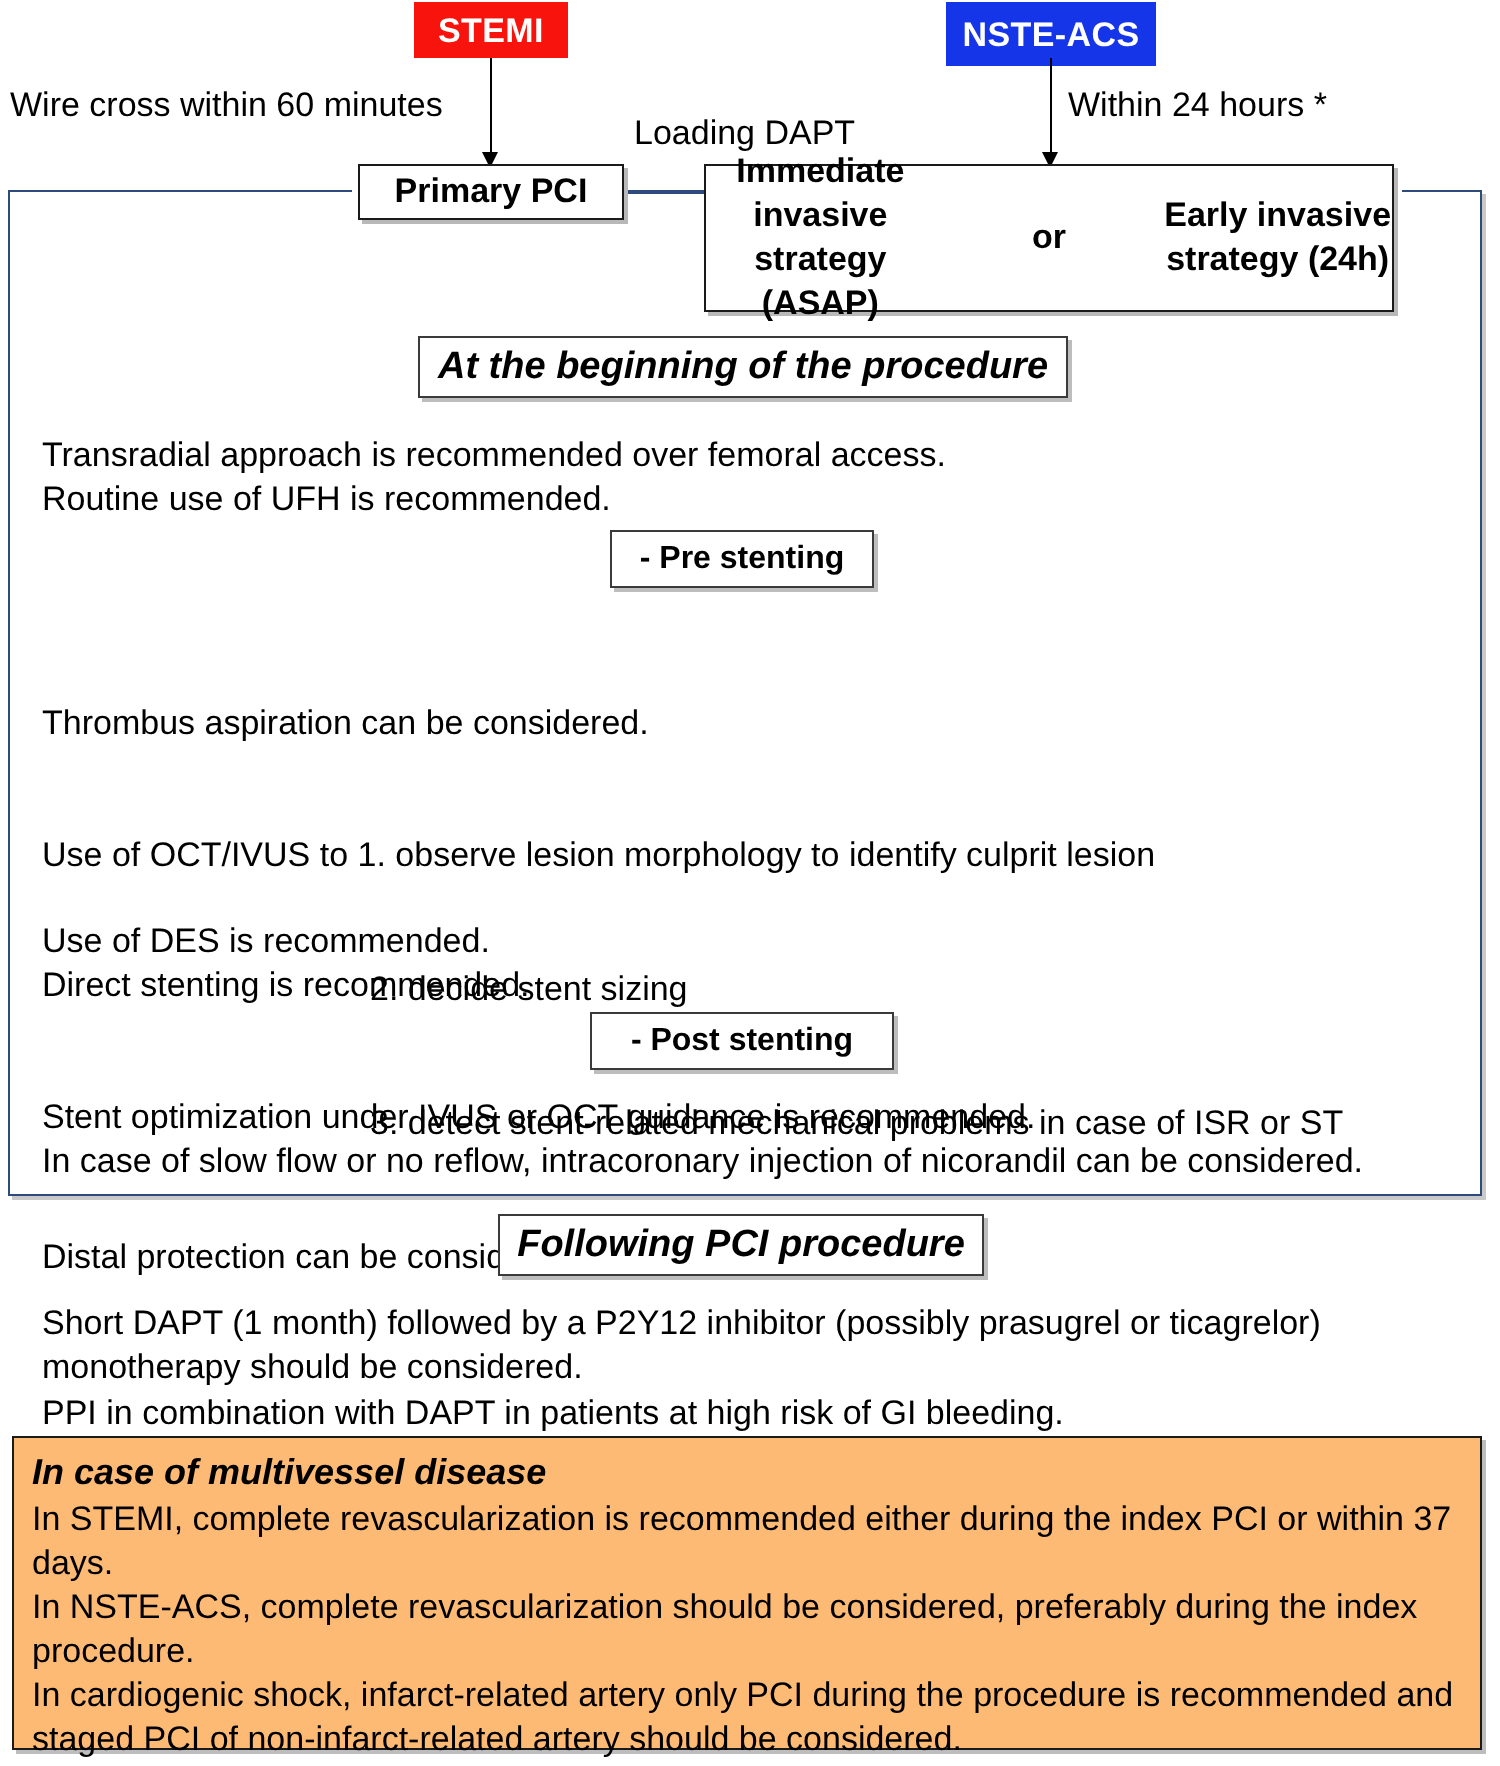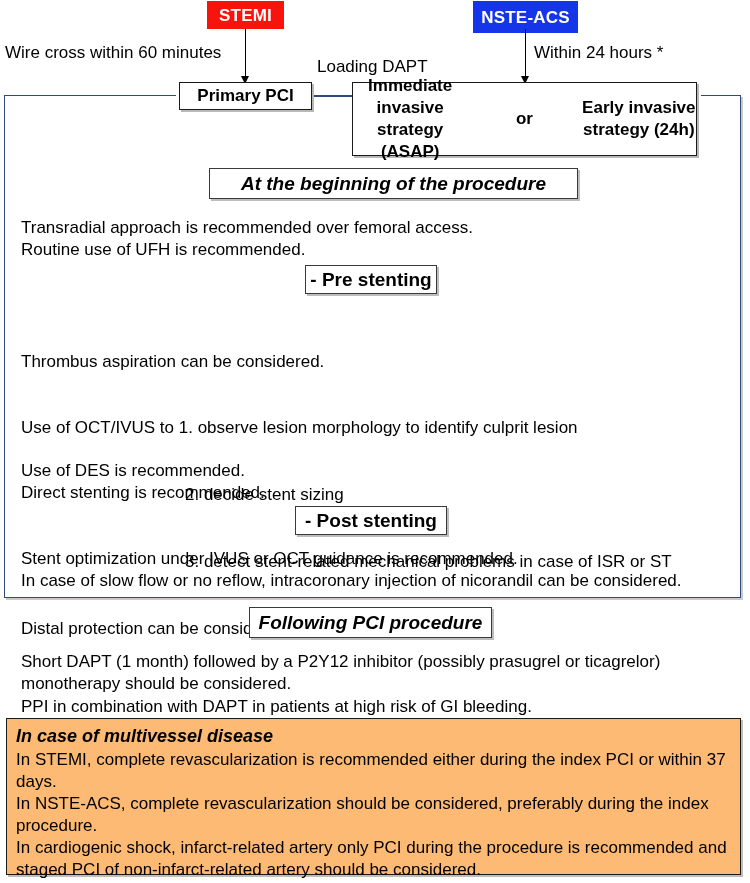--- a/index.html
+++ b/index.html
@@ -172,23 +172,23 @@
     z-index: 4;
     white-space: nowrap;
   }
   .section-pill.italic {
     font-style: italic;
     font-weight: bold;
     font-size: 19px;
   }
   .section-pill.plain {
     font-weight: bold;
-    font-size: 19px;
-  }
-  #pill-beginning { left: 209px; top: 168px; width: 369px; height: 31px; }
+    font-size: 16px;
+  }
+  #pill-beginning { left: 209px; top: 168px; width: 325px; height: 31px; }
   #pill-pre       { left: 305px; top: 265px; width: 132px; height: 29px; }
   #pill-stenting  { left: 317px; top: 423px; width: 108px; height: 29px; }
   #pill-post      { left: 295px; top: 506px; width: 152px; height: 29px; }
   #pill-following { left: 249px; top: 607px; width: 243px; height: 31px; }
 
   
   .body-text {
     position: absolute;
     font-size: 17px;
     line-height: 1.31;

